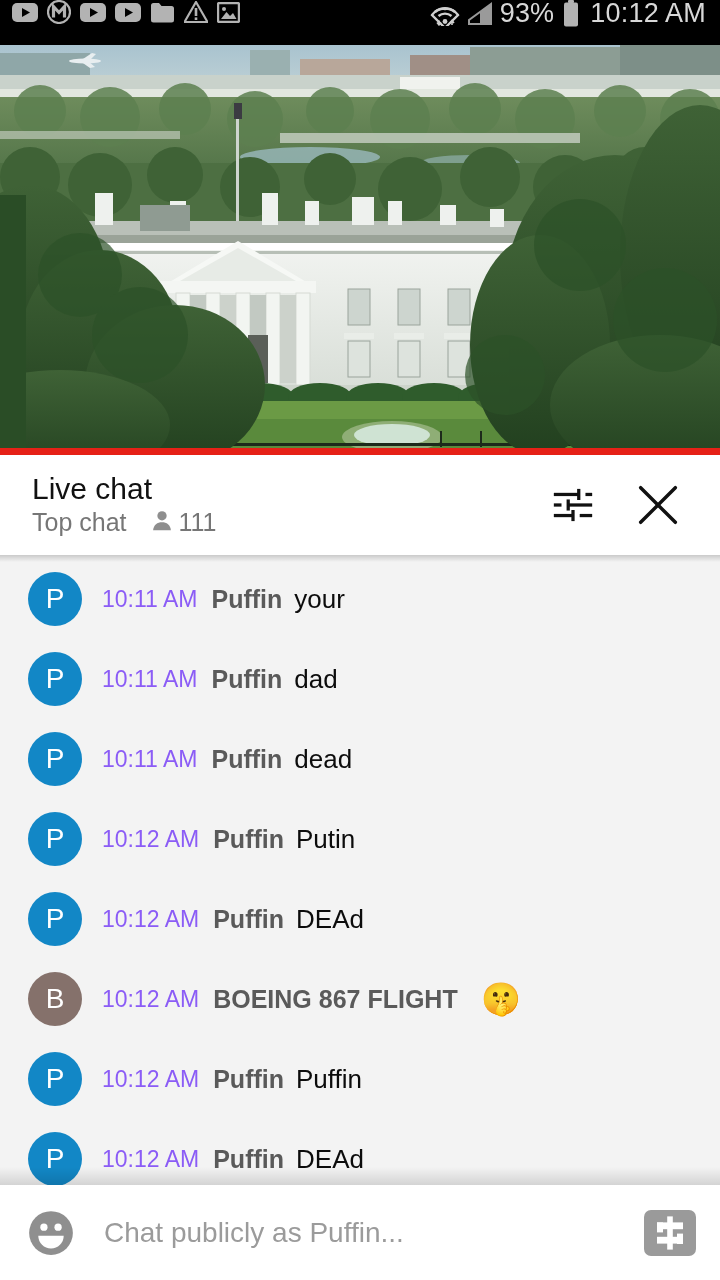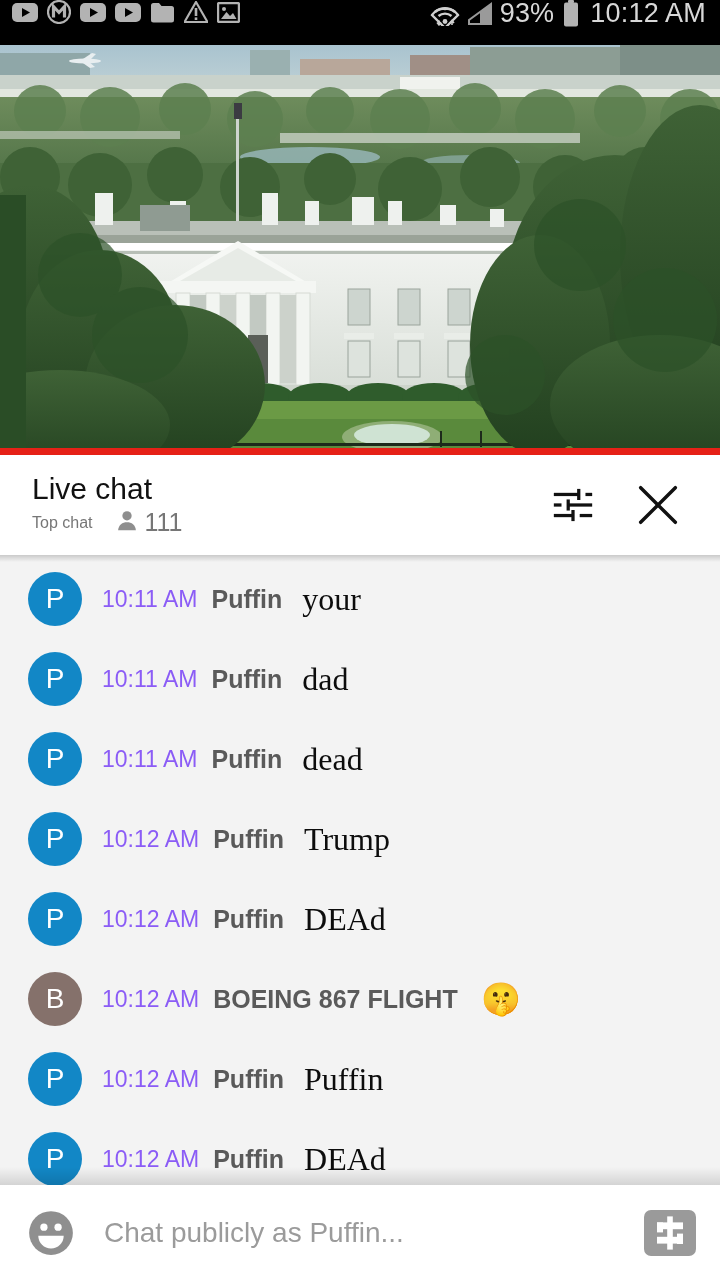--- a/index.html
+++ b/index.html
@@ -44,21 +44,21 @@
     display:flex; align-items:center; padding:0 36px 0 32px; flex:0 0 auto;
     z-index:3;
   }
   #chat-header:after{
     content:""; position:absolute; left:0; right:0; top:100%; height:7px;
     background:linear-gradient(to bottom, rgba(0,0,0,.17), rgba(0,0,0,0));
   }
   #chat-header-titles{ display:flex; flex-direction:column; gap:4px; }
   #chat-title{ font-size:30px; color:#111; line-height:1.05; }
   #chat-subrow{ display:flex; align-items:center; gap:10px; }
-  #chat-mode-label{ font-size:16px; color:#767676; }
+  #chat-mode-label{ font-size:25px; color:#767676; }
   #viewer-count-wrap{ display:flex; align-items:flex-start; gap:4px; margin-left:12px; }
   #viewer-count{ font-size:25px; color:#767676; }
   #chat-header-actions{ margin-left:auto; display:flex; align-items:center; gap:36px; }
   .hdr-btn{ background:none; border:none; padding:0; cursor:pointer;
             display:flex; align-items:center; justify-content:center; }
 
   
   #chat-message-list{
     flex:1 1 auto; background:#f3f3f3; overflow:hidden;
     position:relative; padding-top:4px;
@@ -67,21 +67,21 @@
     display:flex; align-items:center; height:80px; padding:0 18px 0 28px;
   }
   .avatar{
     width:54px; height:54px; border-radius:50%; flex:0 0 auto;
     display:flex; align-items:center; justify-content:center;
     color:#fff; font-size:28px; line-height:1; font-weight:400;
     margin-right:20px; text-transform:uppercase;
   }
   .msg-time{ font-size:23px; color:#8b5cf6; margin-right:14px; white-space:nowrap; }
   .msg-author{ font-size:25px; color:#5a5a5a; font-weight:bold; white-space:nowrap; }
-  .msg-text{ font-size:32px; color:#0c0c0c; margin-left:20px; white-space:nowrap;font-family:Liberation Serif, serif; }
+  .msg-text{ font-size:26px; color:#0c0c0c; margin-left:12px; white-space:nowrap; }
   .msg-emoji{ font-size:32px; margin-left:24px; line-height:1; }
 
   #chat-list-bottom-shadow{
     position:absolute; left:0; right:0; bottom:0; height:18px;
     background:linear-gradient(to bottom, rgba(0,0,0,0), rgba(0,0,0,.13));
     pointer-events:none;
   }
 
   
   #chat-composer{
@@ -418,21 +418,21 @@
         <div class="chat-message">
           <div class="avatar" style="background: rgb(18, 135, 198);">P</div>
           <span class="msg-time">10:11 AM</span>
           <span class="msg-author">Puffin</span>
           <span class="msg-text">dead</span>
         </div>
         <div class="chat-message">
           <div class="avatar" style="background: rgb(18, 135, 198);">P</div>
           <span class="msg-time">10:12 AM</span>
           <span class="msg-author">Puffin</span>
-          <span class="msg-text">Trump</span>
+          <span class="msg-text">Putin</span>
         </div>
         <div class="chat-message">
           <div class="avatar" style="background: rgb(18, 135, 198);">P</div>
           <span class="msg-time">10:12 AM</span>
           <span class="msg-author">Puffin</span>
           <span class="msg-text">DEAd</span>
         </div>
         <div class="chat-message">
           <div class="avatar" style="background: rgb(133, 113, 107);">B</div>
           <span class="msg-time">10:12 AM</span>

